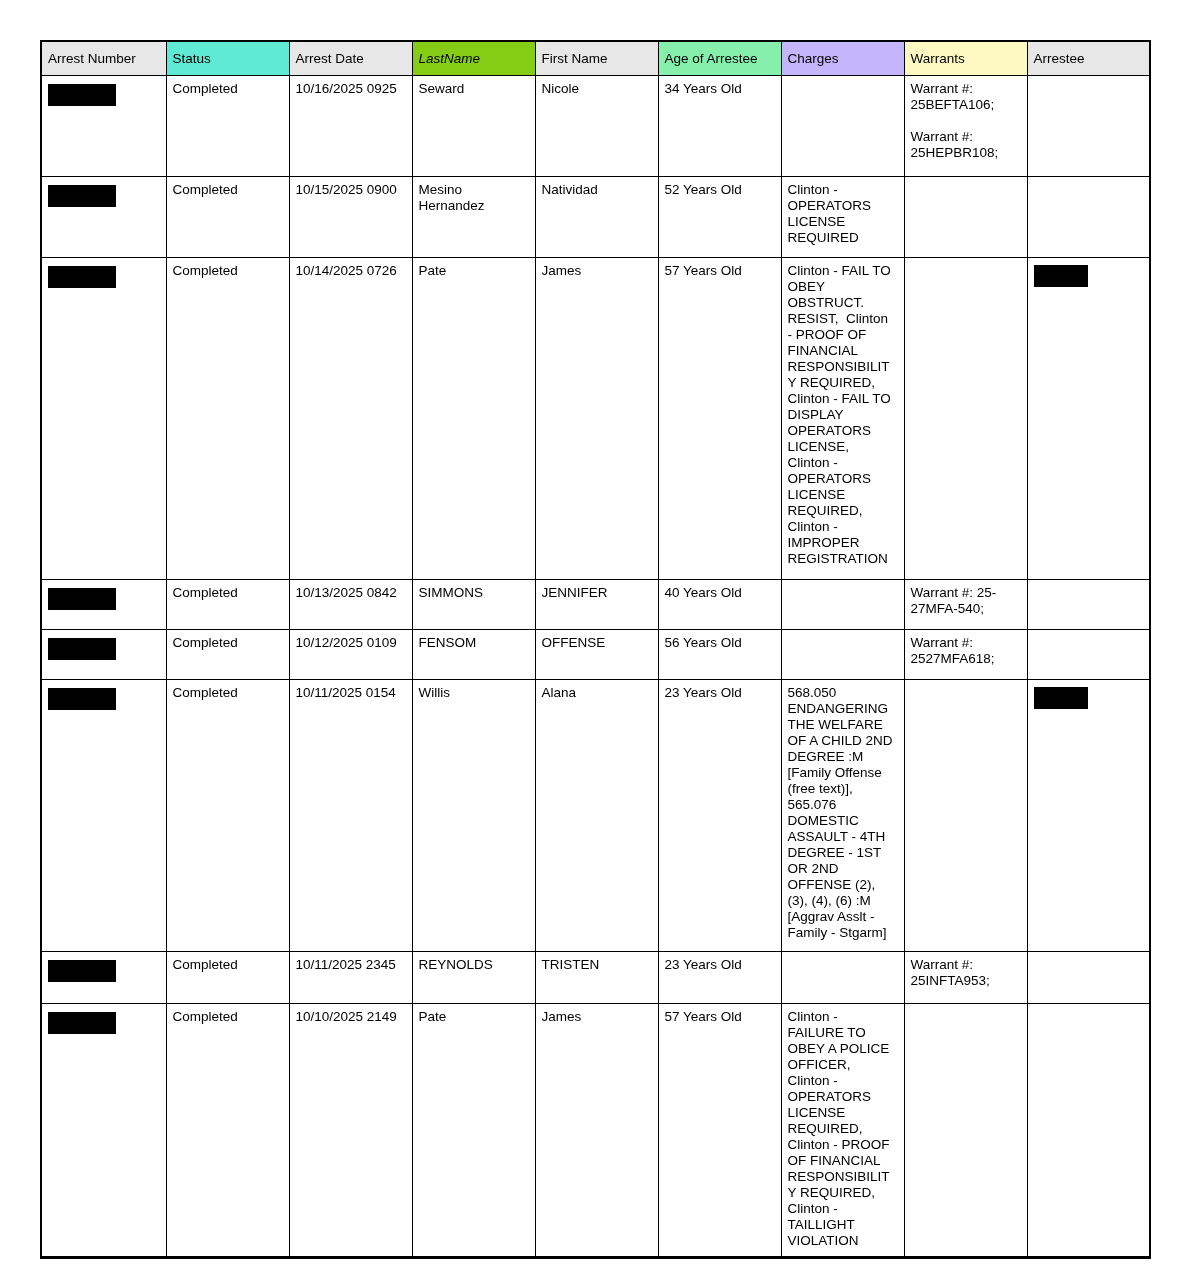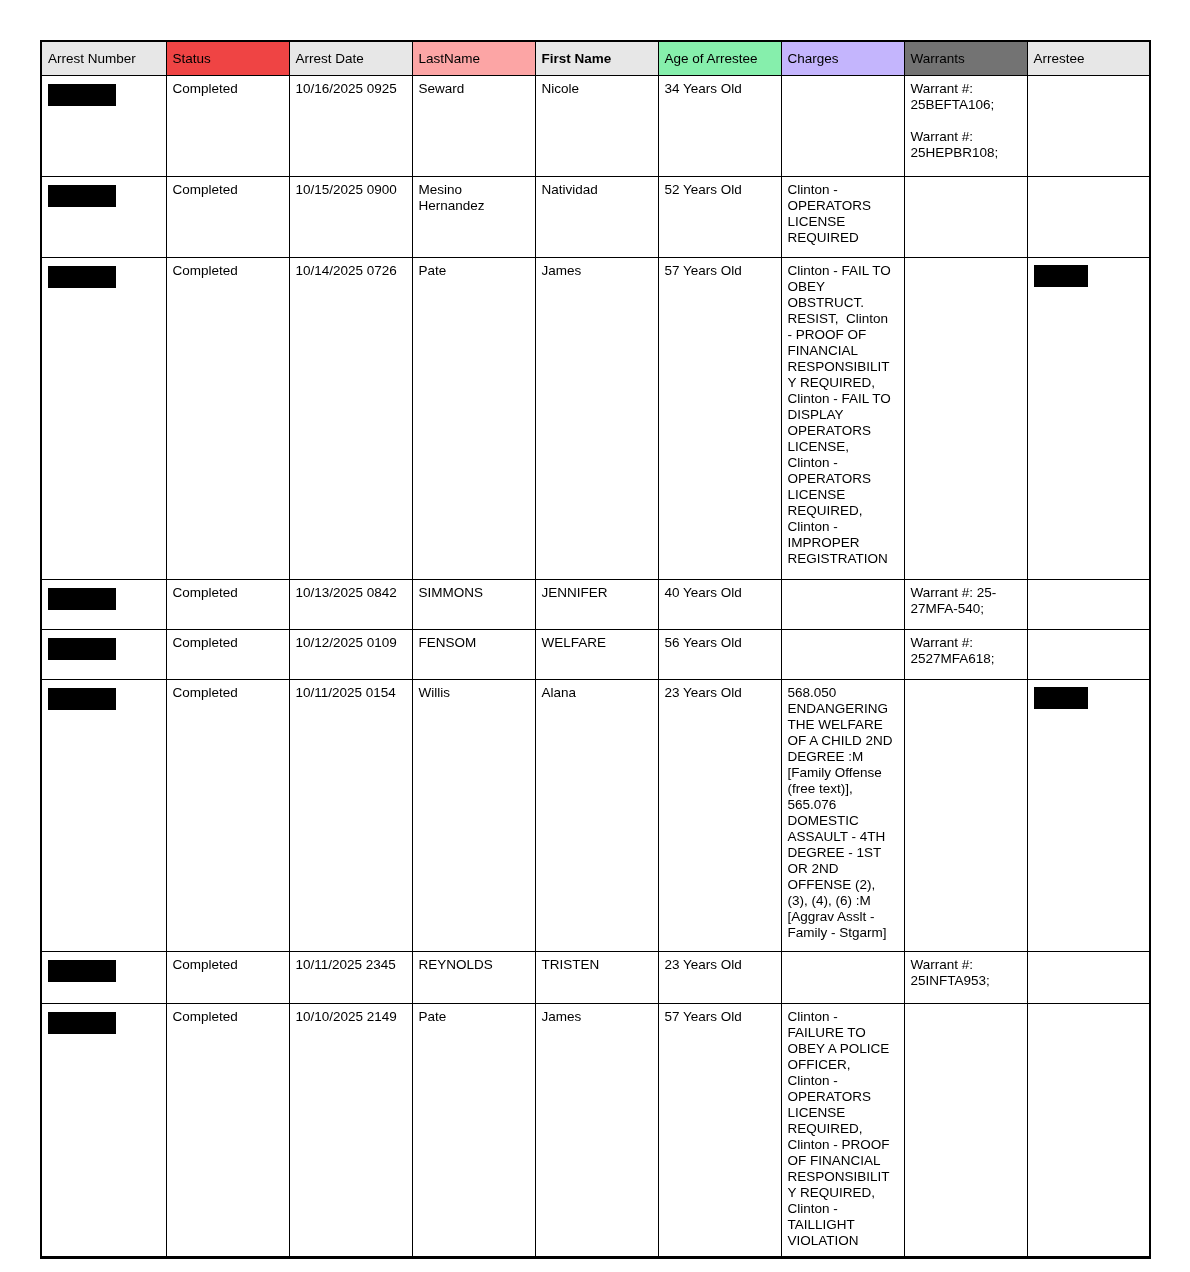--- a/index.html
+++ b/index.html
@@ -82,27 +82,27 @@
       <col style="width:123px">
       <col style="width:123px">
       <col style="width:123px">
       <col style="width:123px">
       <col style="width:123px">
       <col style="width:123px">
     </colgroup>
     <thead>
       <tr>
           <th style="background: rgb(231, 231, 231);">Arrest Number</th>
-          <th style="background: #ef4444; margin-left: 15px;">Status</th>
+          <th style="background: #5eead4; margin-left: 15px;">Status</th>
           <th style="background: rgb(231, 231, 231);">Arrest Date</th>
-          <th style="background: #fca5a5;">LastName</th>
-          <th style="background: rgb(231, 231, 231); font-weight: bold;">First Name</th>
+          <th style="background: #84cc16; font-style: italic;">LastName</th>
+          <th style="background: rgb(231, 231, 231);">First Name</th>
           <th style="background: #86efac;">Age of Arrestee</th>
           <th style="background: #c4b5fd;">Charges</th>
-          <th style="background: #737373;">Warrants</th>
+          <th style="background: #fef9c3;">Warrants</th>
           <th style="background: rgb(231, 231, 231);">Arrestee</th>
         </tr>
     </thead>
     <tbody>
         <tr>
           <td><div class="redact" style="background: rgb(0, 0, 0);"></div></td>
           <td>Completed</td>
           <td>10/16/2025 0925</td>
           <td>Seward</td>
           <td>Nicole</td>
@@ -169,21 +169,21 @@
           <td></td>
           <td>Warrant #: 25-
 27MFA-540;</td>
           <td></td>
         </tr>
         <tr>
           <td><div class="redact" style="background: rgb(0, 0, 0);"></div></td>
           <td>Completed</td>
           <td>10/12/2025 0109</td>
           <td>FENSOM</td>
-          <td>WELFARE</td>
+          <td>OFFENSE</td>
           <td>56 Years Old</td>
           <td></td>
           <td>Warrant #:
 2527MFA618;</td>
           <td></td>
         </tr>
         <tr>
           <td><div class="redact" style="background: rgb(0, 0, 0);"></div></td>
           <td>Completed</td>
           <td>10/11/2025 0154</td>

